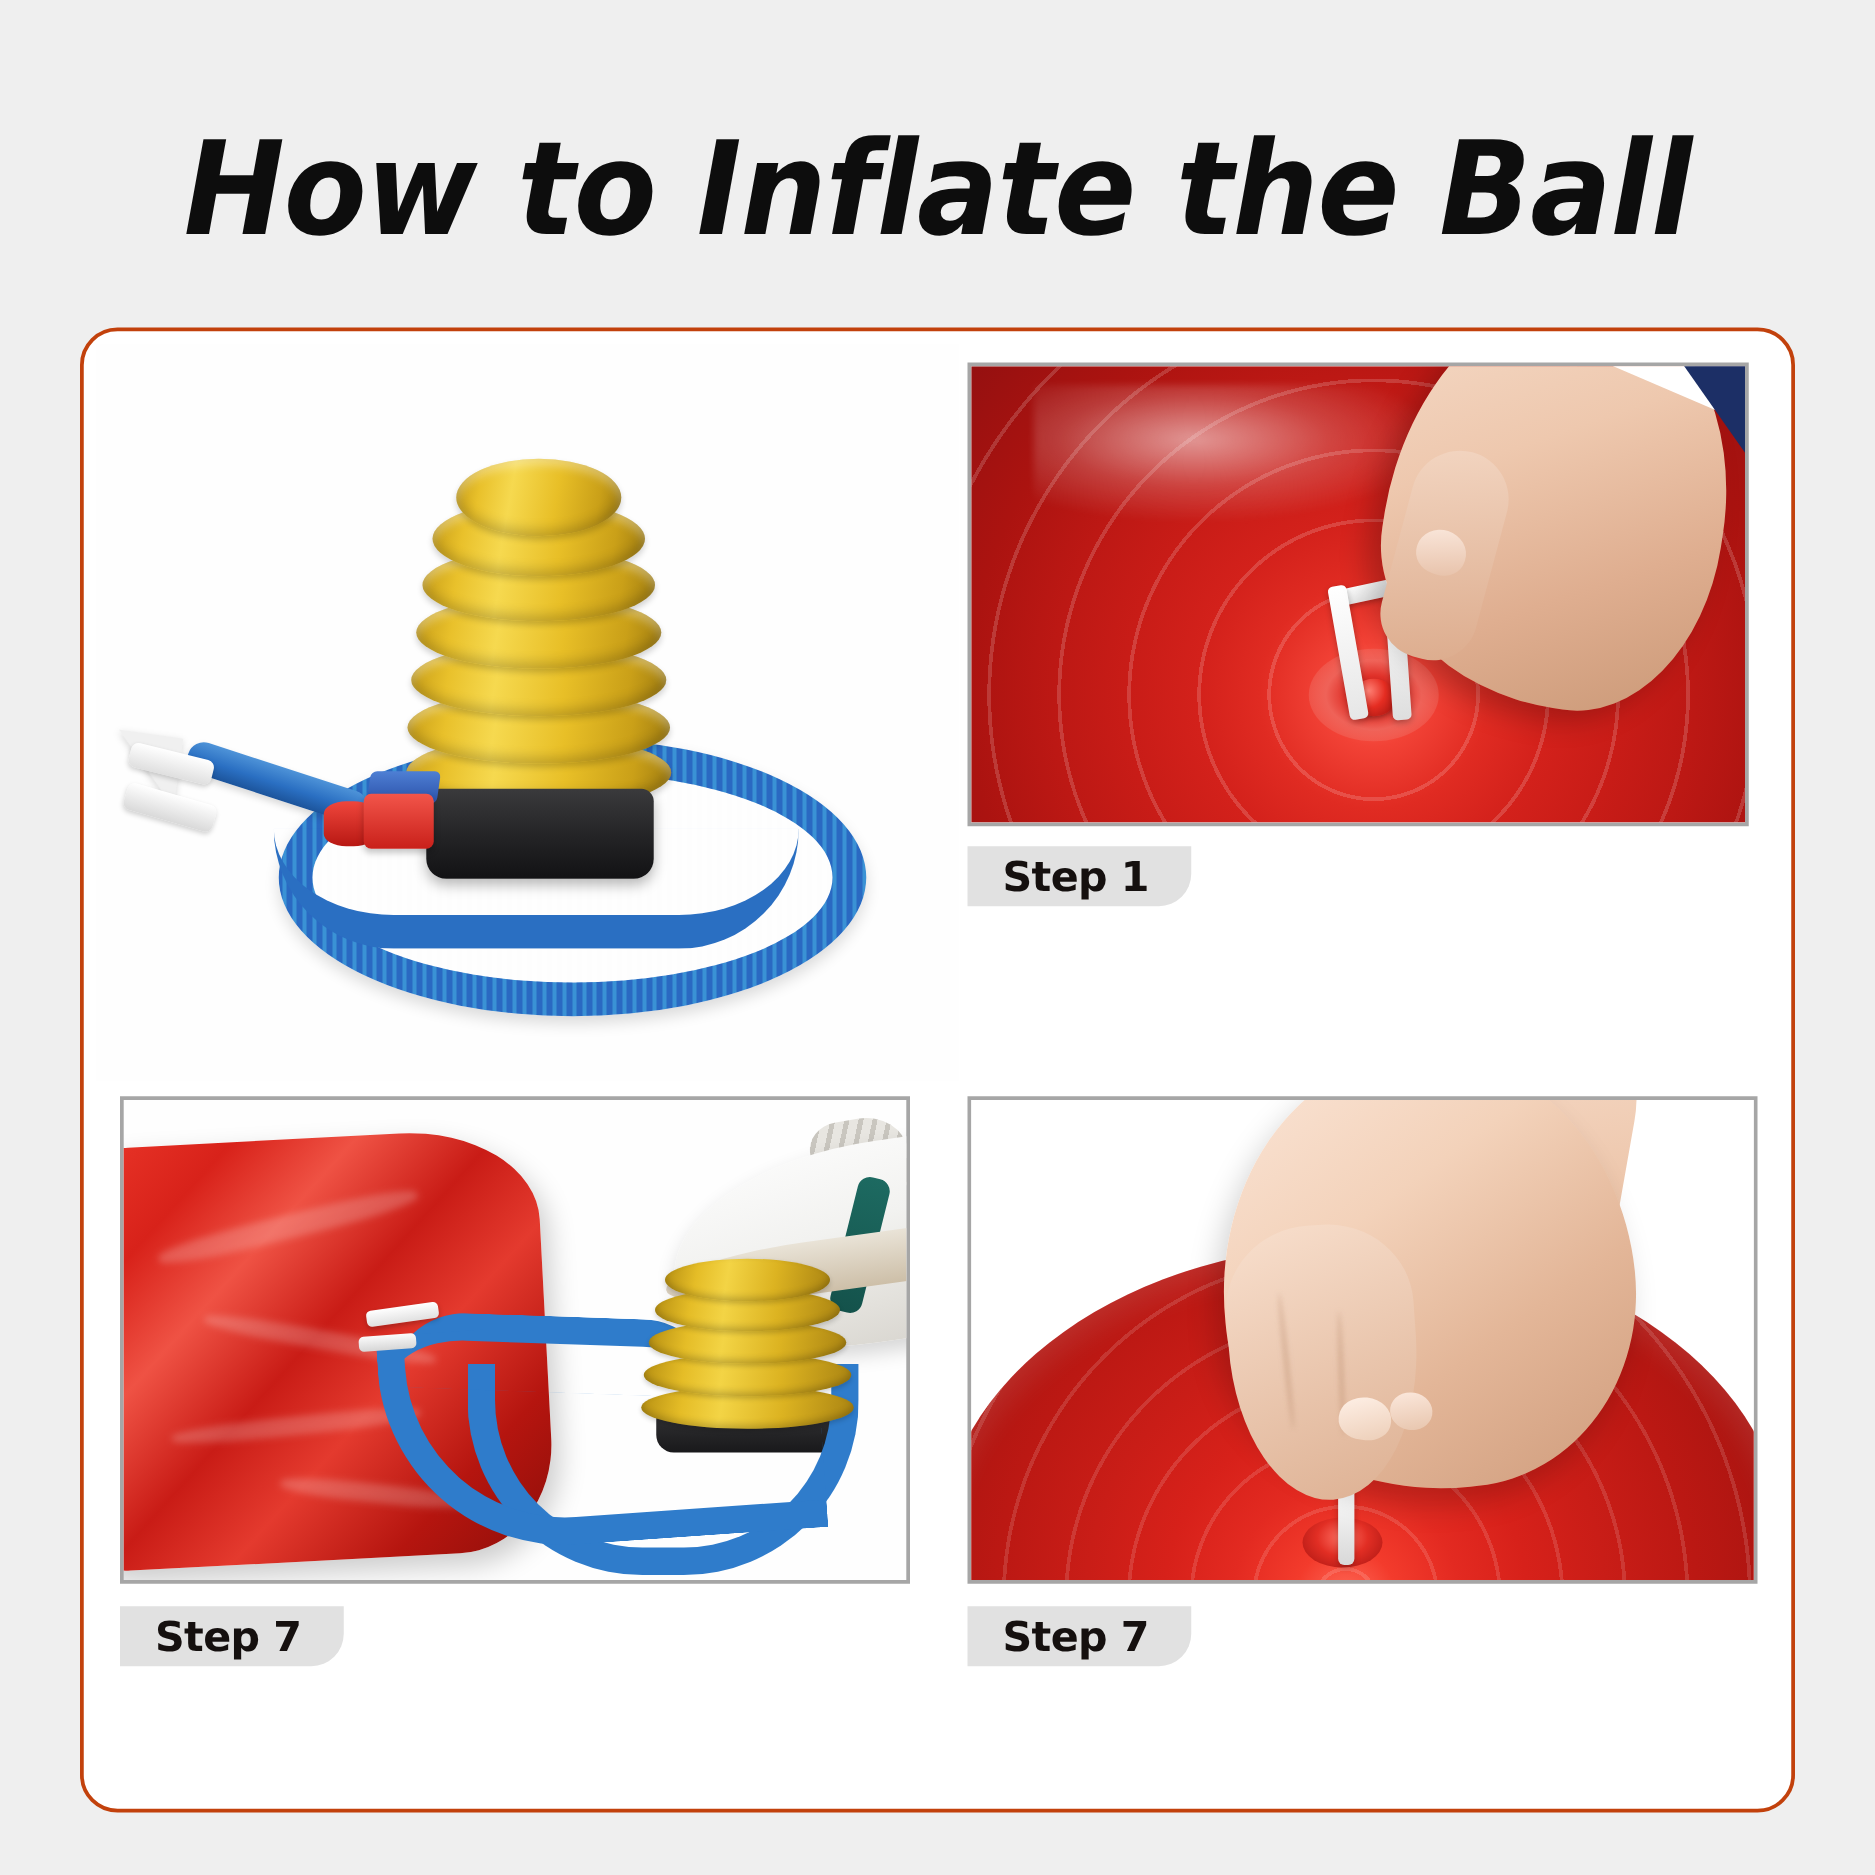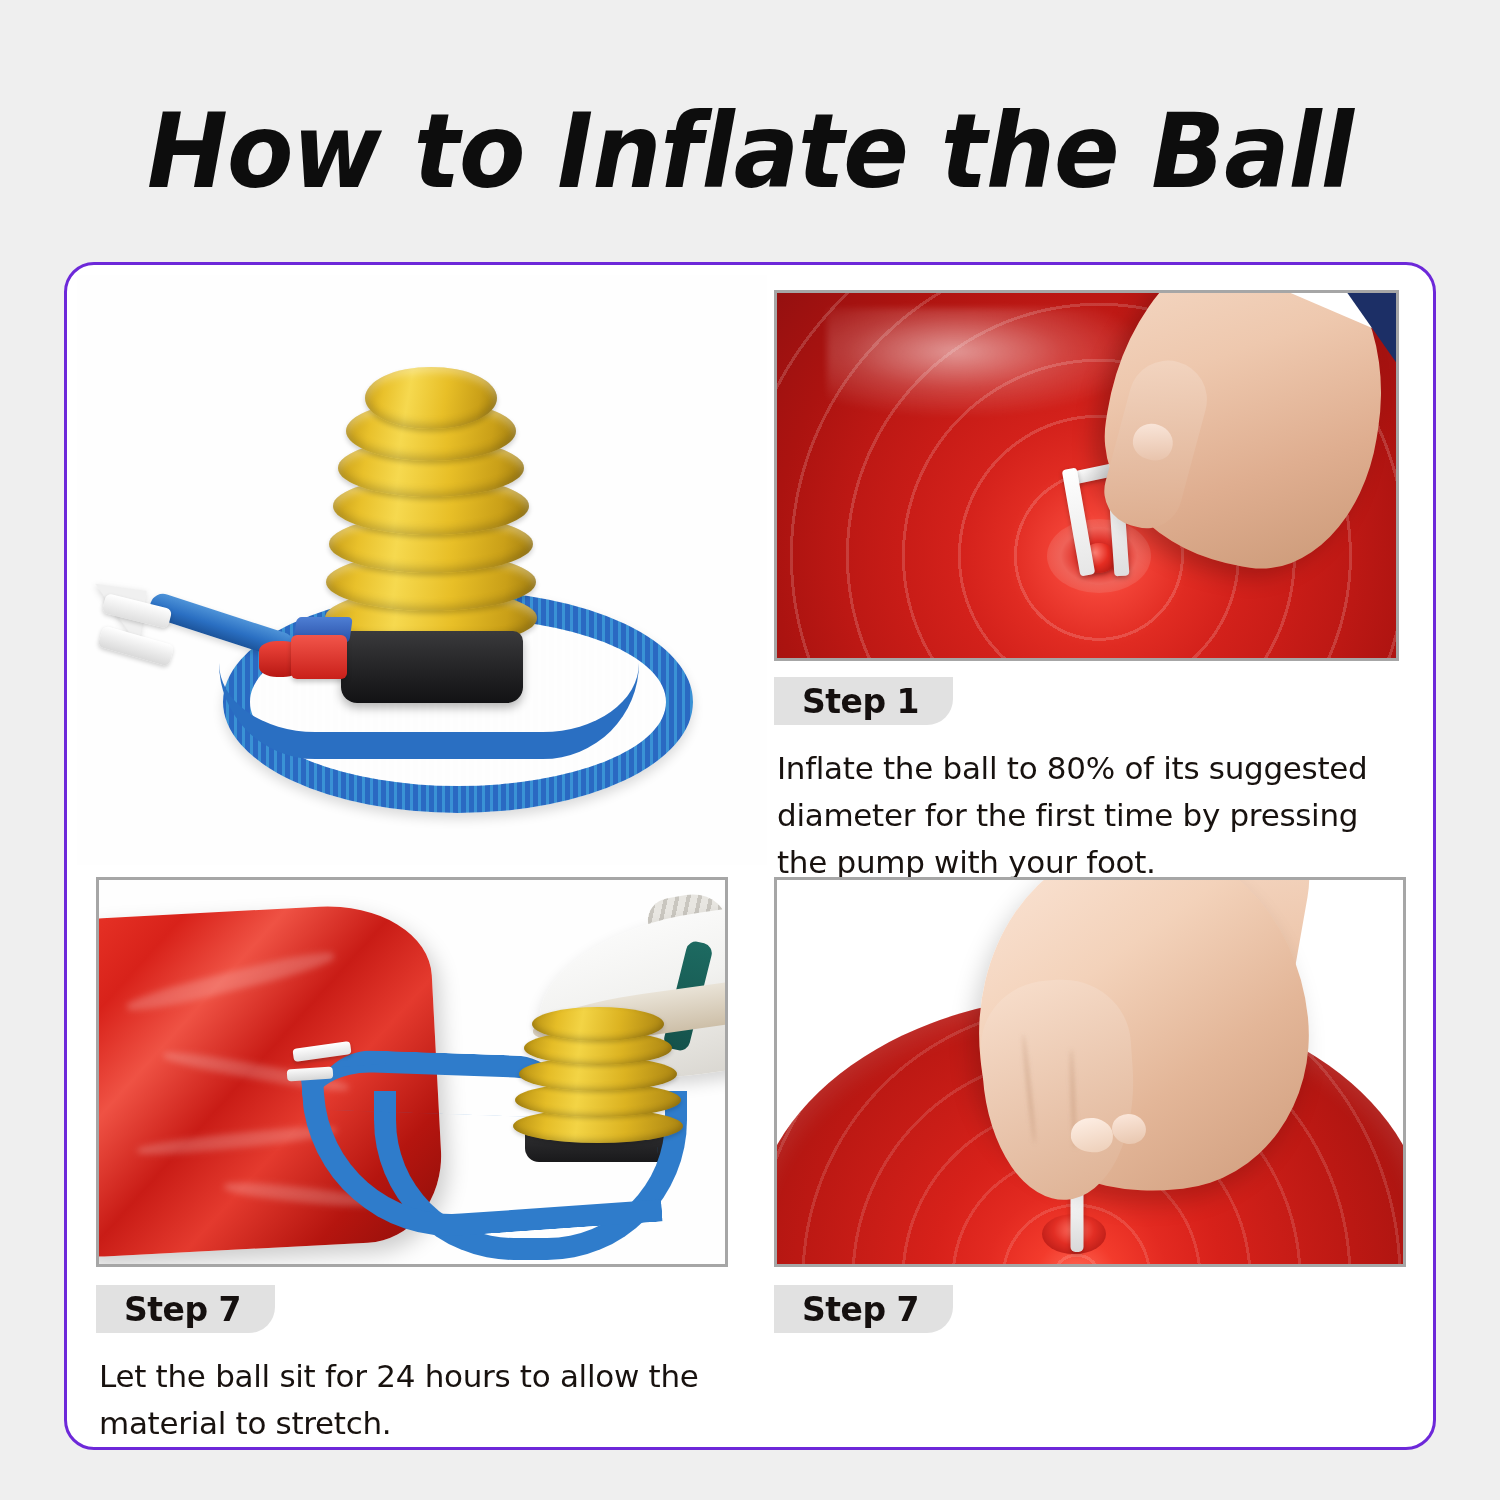--- a/index.html
+++ b/index.html
@@ -40,21 +40,21 @@
   }
 
   
   .card {
     position: absolute;
     left: 64px;
     top: 238px;
     width: 1372px;
     height: 1188px;
     background: #ffffff;
-    border: 3px solid #6d28d9;
+    border: 3px solid #c2410c;
     border-radius: 30px;
     box-sizing: border-box;
   }
 
   
   .quad {
     position: absolute;
     box-sizing: border-box;
   }
   .q-tl { left: 10px;  top: 10px;  width: 690px; height: 590px; }
@@ -650,21 +650,20 @@
         <div class="s1-tool-blue"></div>
         <div class="s1-hand"></div>
         <div class="s1-finger"></div>
         <div class="s1-thumbnail"></div>
         <div class="s1-white-corner"></div>
         <div class="s1-navy"></div>
       </div>
       <div class="badge" style="left:7px; top:402px;">
         <span class="badge-label">Step 1</span>
       </div>
-      <div class="step-text" style="left:10px; top:470px; width:608px;">Inflate the ball to 80% of its suggested diameter for the first time by pressing the pump with your foot.</div>
     </div>
 
     <div class="quad q-bl">
       <div class="photo photo-2">
         <div class="s2-bg"></div>
         <div class="s2-deflated"></div>
         <div class="s2-fold s2-f1"></div>
         <div class="s2-fold s2-f2"></div>
         <div class="s2-fold s2-f3"></div>
         <div class="s2-fold s2-f4"></div>
@@ -682,21 +681,20 @@
         <div class="s2-pump-base"></div>
         <div class="s2-hose-loop"></div>
         <div class="s2-hose-up"></div>
         <div class="s2-hose-main"></div>
         <div class="s2-white-plug"></div>
         <div class="s2-white-plug2"></div>
       </div>
       <div class="badge" style="left:19px; top:420px;">
         <span class="badge-label">Step 7</span>
       </div>
-      <div class="step-text" style="left:22px; top:488px; width:610px;">Let the ball sit for 24 hours to allow the material to stretch.</div>
     </div>
 
     <div class="quad q-br">
       <div class="photo photo-3">
         <div class="s3-bg"></div>
         <div class="s3-ball"></div>
         <div class="s3-rings"></div>
         <div class="s3-valve"></div>
         <div class="s3-plug"></div>
         <div class="s3-wrist"></div>

